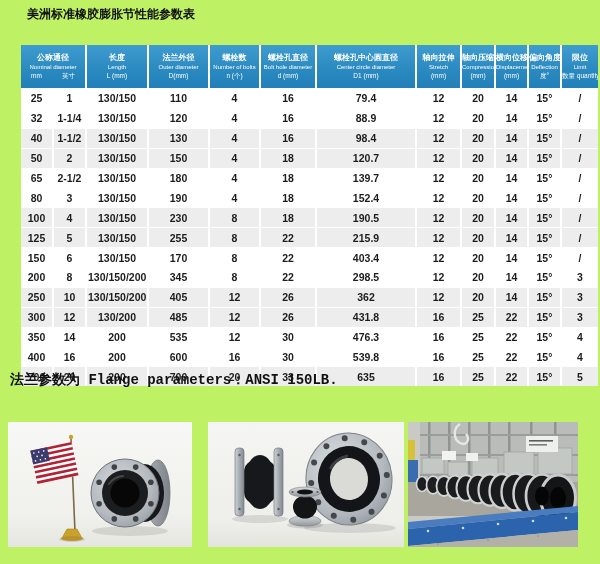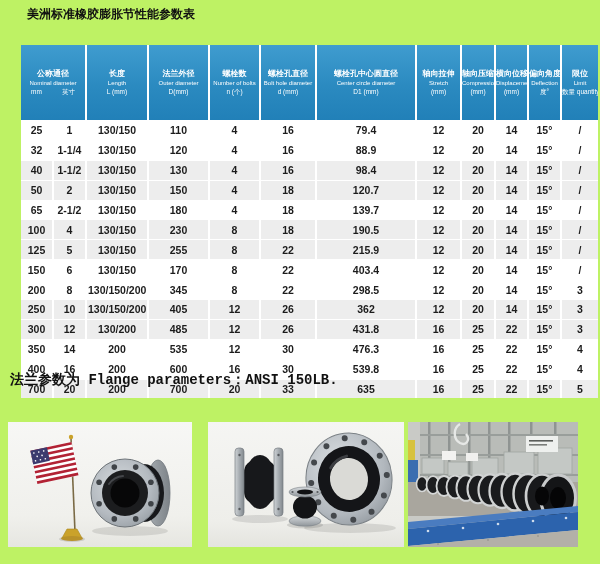--- a/index.html
+++ b/index.html
@@ -6,21 +6,21 @@
   body{width:600px;height:564px;position:relative;font-family:"Liberation Sans",sans-serif;overflow:hidden;}
   .page{position:absolute;inset:0;background:#bef264;}
 
   .titles{position:absolute;left:27px;top:7px;}
   .title-zh{margin:0;font-size:12px;font-weight:bold;color:#111;line-height:14px;}
   .title-en{margin:1px 0 0 0;font-size:12.5px;color:#2e2e2e;line-height:15px;letter-spacing:.1px;}
 
   table.spec{position:absolute;left:21px;top:45px;width:577px;border-collapse:separate;border-spacing:0;table-layout:fixed;}
   thead th{
     background:linear-gradient(180deg,#3f9ccf 0%,#2b8ac0 55%,#2180b8 100%);
-    color:#fff;vertical-align:middle;padding:18px 0;height:39px;
+    color:#fff;vertical-align:middle;padding:2px 0;height:39px;
     border-right:2px solid #fff;overflow:hidden;
   }
   thead th:last-child{border-right:none;}
   .h-zh{display:block;font-size:8px;font-weight:bold;line-height:10px;white-space:nowrap;}
   .h-en{display:block;font-size:6px;font-weight:normal;line-height:7px;white-space:nowrap;margin-top:1px;}
   .h-unit{display:block;font-size:6.5px;font-weight:normal;line-height:8px;white-space:nowrap;margin-top:1px;}
   .h-unit-pair{display:flex;justify-content:space-around;font-size:6.5px;font-weight:normal;line-height:8px;margin-top:1px;}
 
   tbody td{
     text-align:center;vertical-align:middle;height:16.9px;
@@ -183,20 +183,34 @@
           <td>/</td>
         </tr>
         <tr>
           <td>65</td>
           <td>2-1/2</td>
           <td>130/150</td>
           <td>180</td>
           <td>4</td>
           <td>18</td>
           <td>139.7</td>
+          <td>12</td>
+          <td>20</td>
+          <td>14</td>
+          <td>15°</td>
+          <td>/</td>
+        </tr>
+        <tr>
+          <td>80</td>
+          <td>3</td>
+          <td>130/150</td>
+          <td>190</td>
+          <td>4</td>
+          <td>18</td>
+          <td>152.4</td>
           <td>12</td>
           <td>20</td>
           <td>14</td>
           <td>15°</td>
           <td>/</td>
         </tr>
         <tr class="alt">
           <td>100</td>
           <td>4</td>
           <td>130/150</td>

